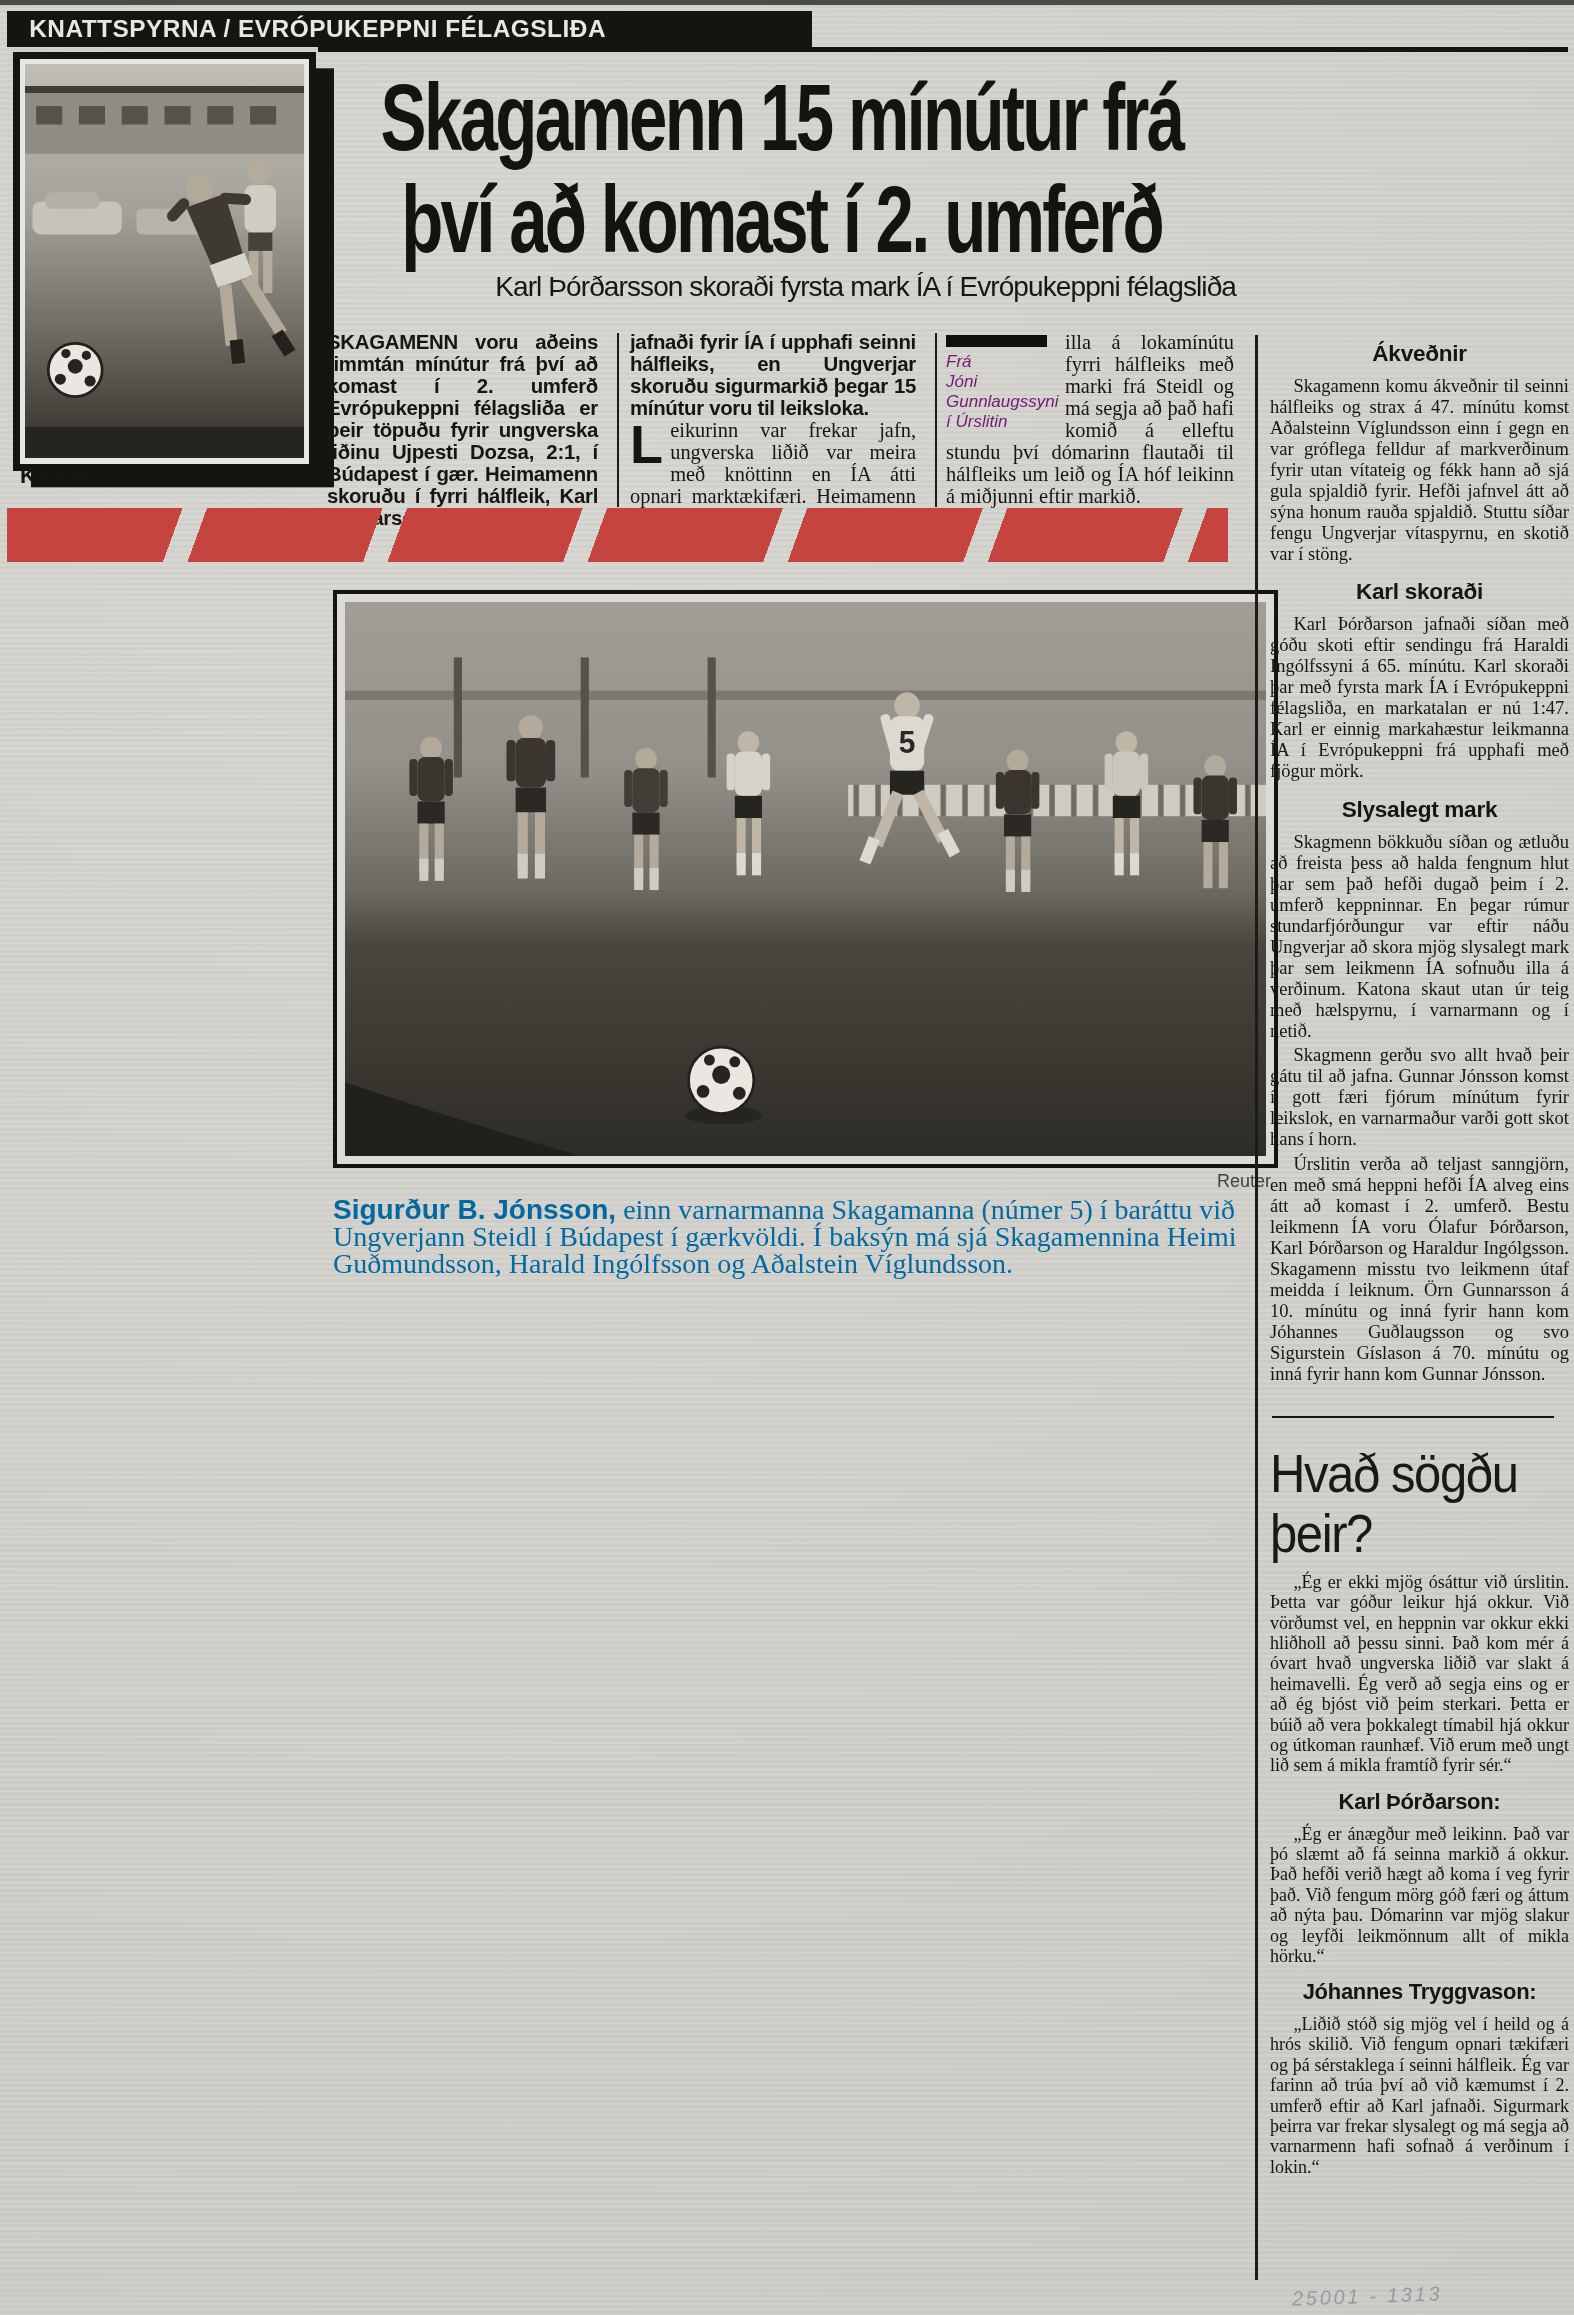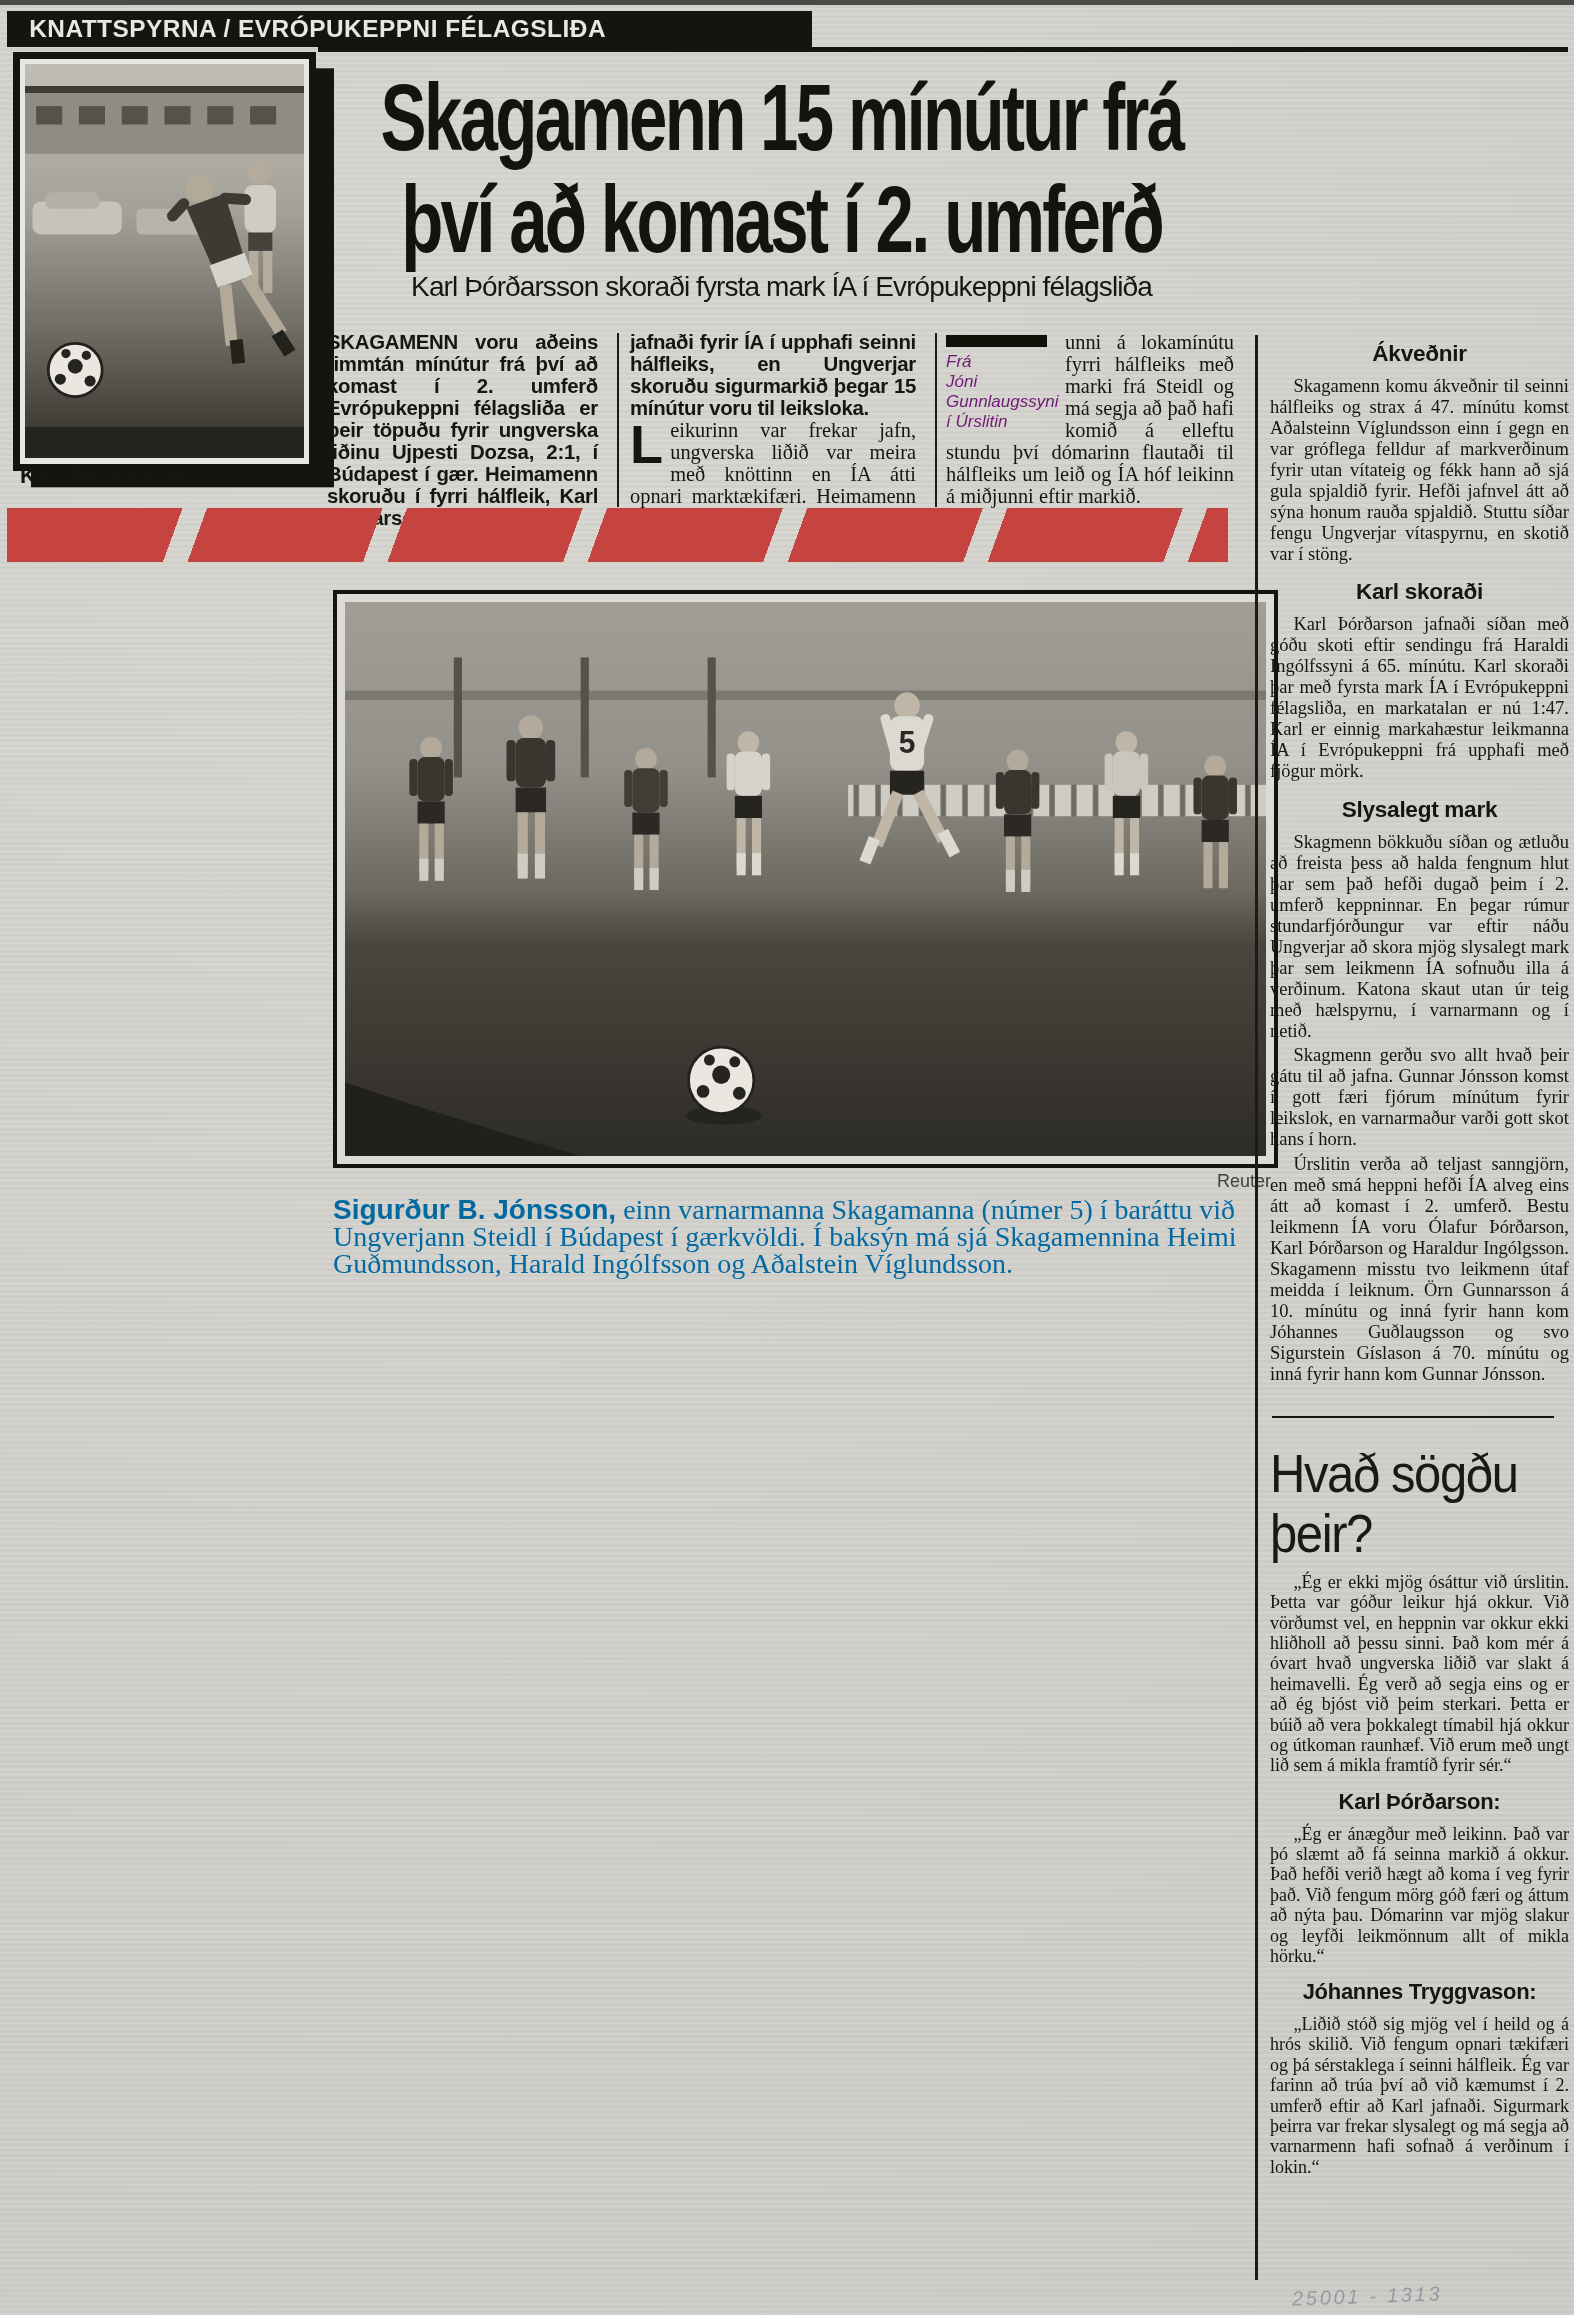--- a/index.html
+++ b/index.html
@@ -23,21 +23,21 @@
   .lphoto{left:12.7px;top:52px;width:279px;height:394px;background:#e8e6e0;
     border:7.2px solid #15150f;padding:5.4px;box-shadow:18px 16.3px 0 #15150f;}
   .lphoto svg{display:block;width:100%;height:100%;}
   .lphoto-caption{left:20px;top:463px;width:271px;font-weight:700;font-size:22px;letter-spacing:0.2px;}
   
   .head-rule{left:318px;top:47px;width:1250px;height:5.4px;background:#15150f;}
   .hl{left:327px;width:909px;text-align:center;font-weight:700;font-size:69px;letter-spacing:-2.7px;
       color:#131310;transform:scaleY(1.38);transform-origin:50% 0;white-space:nowrap;}
   .hl1{top:63px;}
   .hl2{top:165px;}
-  .subhead{left:327px;top:271px;width:909px;text-align:center;font-size:28px;letter-spacing:-0.9px;color:#17160f;}
+  .subhead{left:327px;top:271px;width:909px;text-align:right;font-size:28px;letter-spacing:-0.9px;color:#17160f;}
   
   .col{top:331px;text-align:justify;}
   .col1{left:327px;width:271px;font-weight:700;font-size:20.4px;line-height:22px;letter-spacing:-0.3px;}
   .col2{left:630px;width:286px;font-size:20.4px;line-height:22px;}
   .col2 .boldlead{font-weight:700;font-family:"Liberation Sans",sans-serif;letter-spacing:-0.3px;}
   .col2 .serif, .col3 .serif{font-family:"Liberation Serif",serif;}
   .dropcap{float:left;font-weight:700;font-size:54px;line-height:42px;margin:3.6px 7.2px 0 0;font-family:"Liberation Sans",sans-serif;}
   .col3{left:946px;width:288px;font-size:20.4px;line-height:22px;font-family:"Liberation Serif",serif;}
   .byline{float:left;width:110px;margin:3.6px 9px 1.8px 0;font-family:"Liberation Sans",sans-serif;}
   .byline .bar{width:101px;height:12.7px;background:#111009;margin-bottom:4.5px;}
@@ -153,21 +153,21 @@
   <div class="abs vrule vr2"></div>
 
   <div class="abs col col3">
     <div class="byline">
       <div class="bar"></div>
       <div>Frá</div>
       <div>Jóni</div>
       <div>Gunnlaugssyni</div>
       <div>í Úrslitin</div>
     </div>
-    <span class="serif">unni á lokamínútu fyrri hálfleiks með marki frá Steidl og má segja að það hafi komið á elleftu</span>
+    <span class="serif">illa á lokamínútu fyrri hálfleiks með marki frá Steidl og má segja að það hafi komið á elleftu</span>
     <span class="serif"> <span>stundu því dómarinn flautaði til hálfleiks um leið og ÍA hóf leikinn á miðjunni eftir markið.</span></span>
   </div>
 
   <div class="abs redband"></div>
 
   <div class="abs mphoto">
     <div class="mphoto-inner">
       <svg viewBox="0 0 1016 600" preserveAspectRatio="none">
         <defs>
           <linearGradient id="mbg" x1="0" y1="0" x2="0" y2="1">

